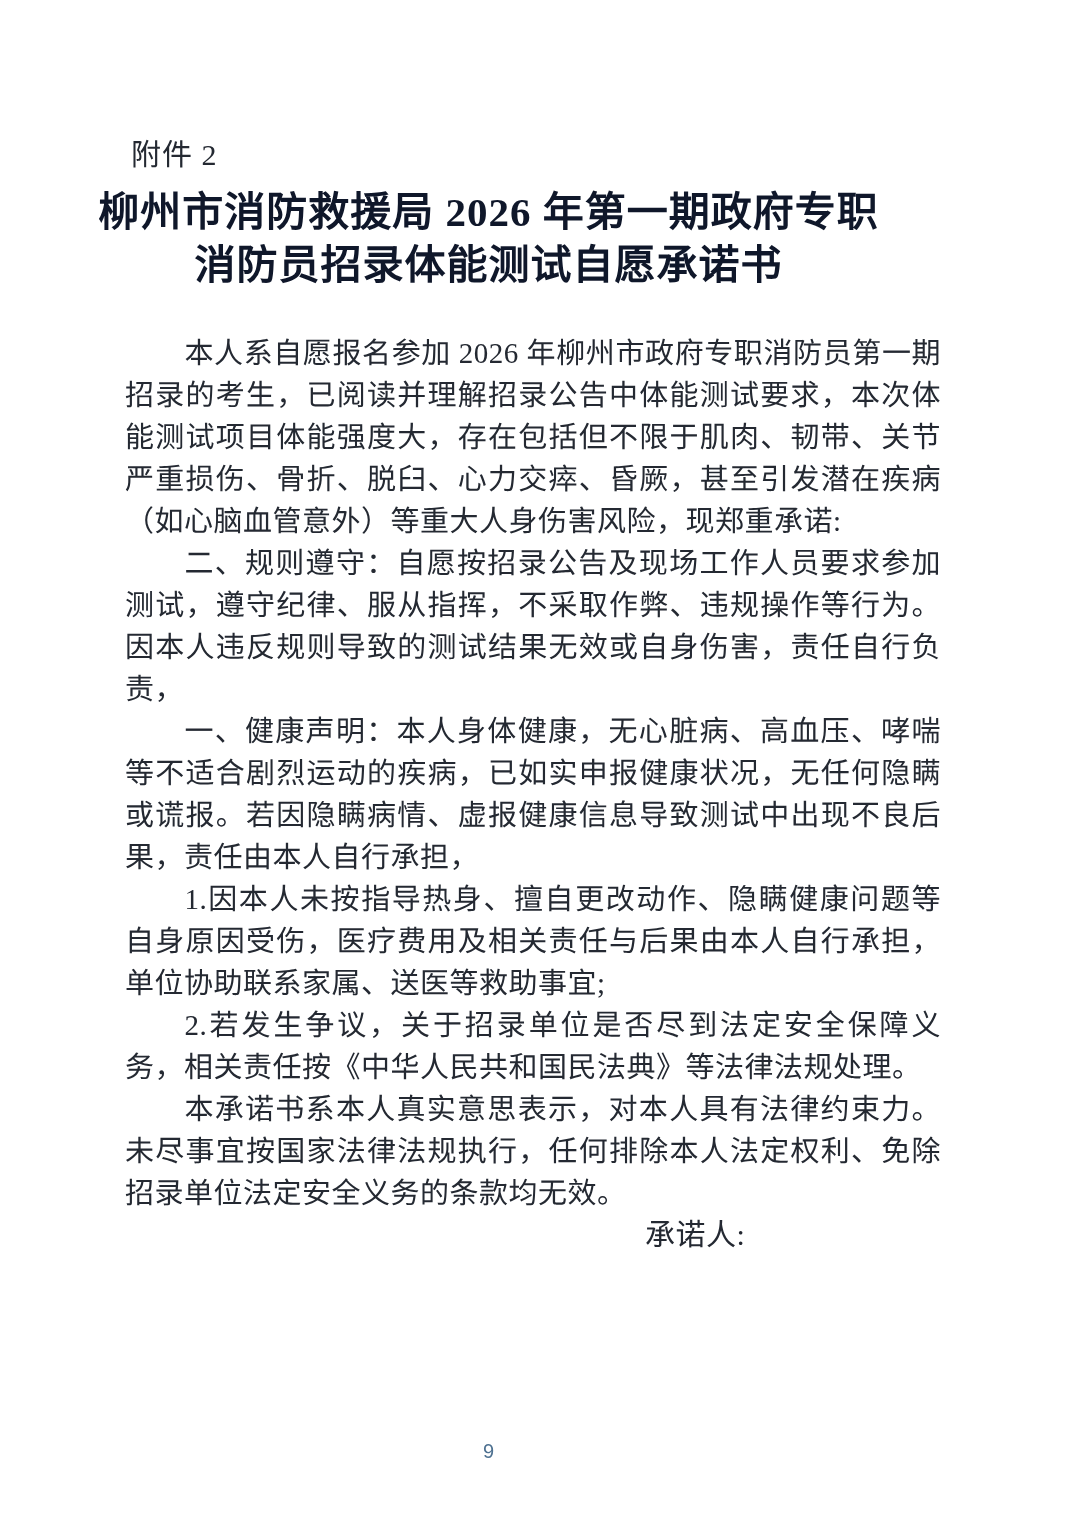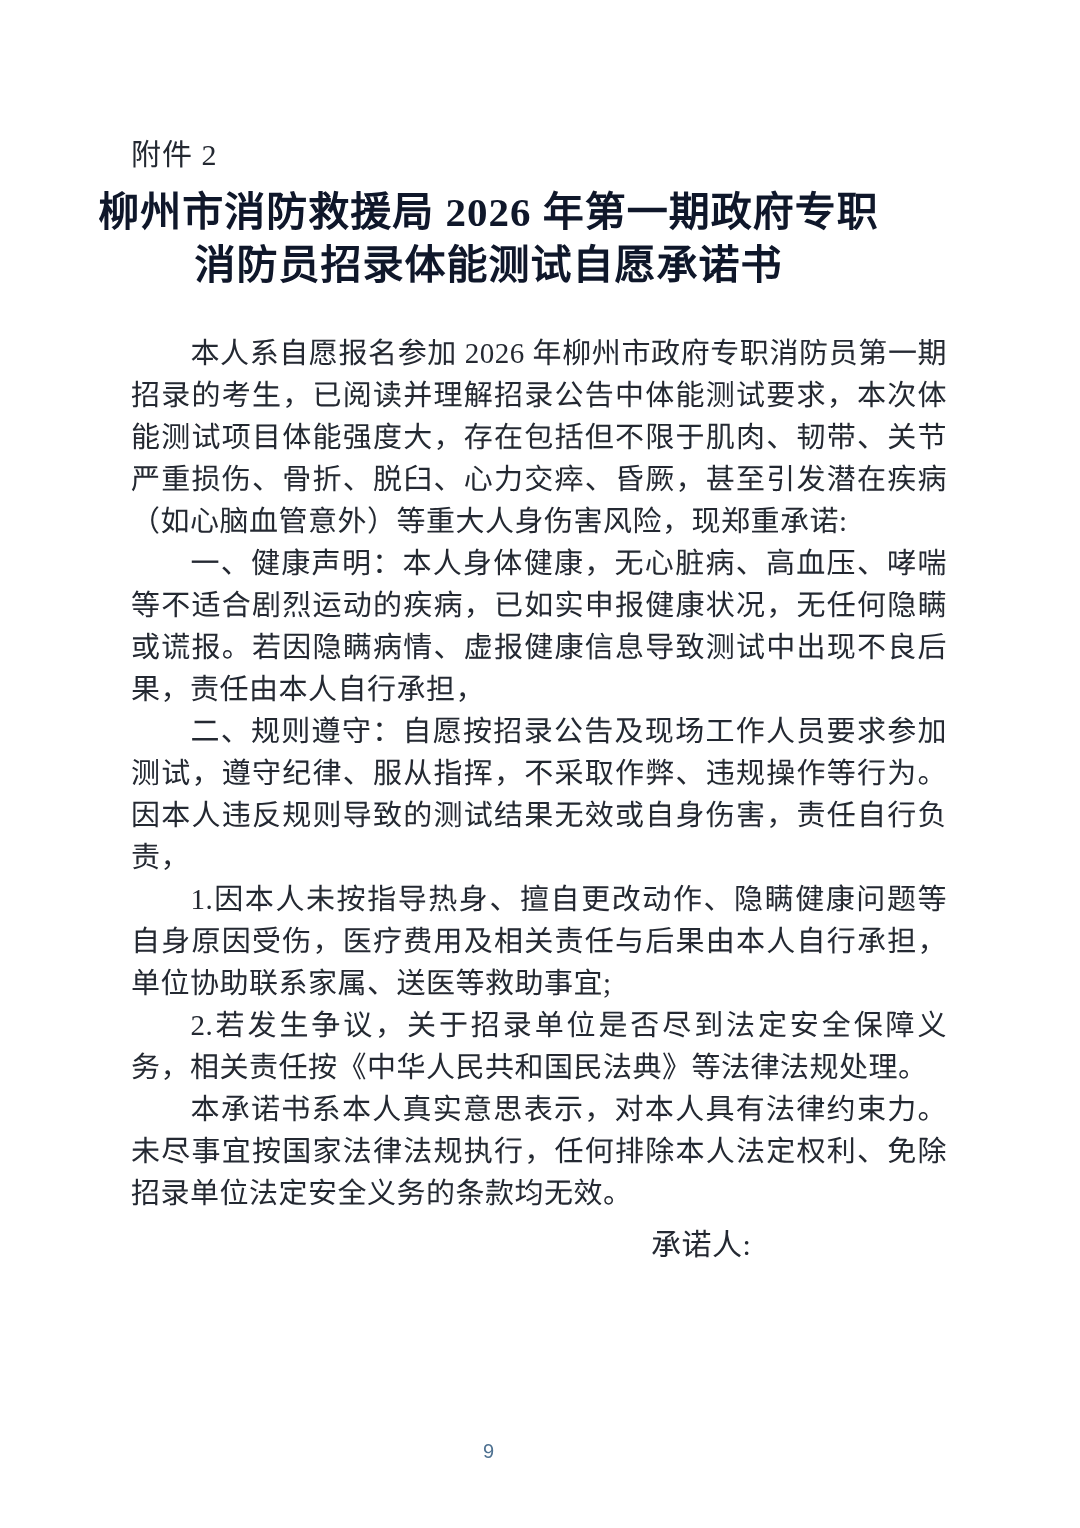--- a/index.html
+++ b/index.html
@@ -33,34 +33,33 @@
     margin: 0;
     text-align: center;
     font-weight: bold;
     font-size: 41px;
     line-height: 53px;
     color: #0f172a;
     letter-spacing: 1px;
   }
   .body-text {
     position: absolute;
-    left: 131px;
+    left: 125px;
     top: 332px;
     width: 816px;
     font-size: 29px;
     line-height: 42px;
     text-align: justify;
     letter-spacing: 0.5px;
   }
   .body-text p {
     margin: 0;
     text-indent: 2.05em;
   }
   .signature-block {
-    margin-top: 10px;
   }
   .sig-label {
     padding-left: 520px;
     font-size: 30px;
     line-height: 42px;
     text-indent: 0 !important;
   }
   .sig-date {
     padding-left: 506px;
     font-size: 30px;
@@ -86,22 +85,22 @@
 
   <div class="attachment-label">附件 2</div>
 
   <h1 class="doc-title">
     <div>柳州市消防救援局 2026 年第一期政府专职</div>
     <div>消防员招录体能测试自愿承诺书</div>
   </h1>
 
   <div class="body-text">
     <p>本人系自愿报名参加 2026 年柳州市政府专职消防员第一期招录的考生，已阅读并理解招录公告中体能测试要求，本次体能测试项目体能强度大，存在包括但不限于肌肉、韧带、关节严重损伤、骨折、脱臼、心力交瘁、昏厥，甚至引发潜在疾病（如心脑血管意外）等重大人身伤害风险，现郑重承诺:</p>
+    <p>二、规则遵守：自愿按招录公告及现场工作人员要求参加测试，遵守纪律、服从指挥，不采取作弊、违规操作等行为。因本人违反规则导致的测试结果无效或自身伤害，责任自行负责，</p>
     <p>一、健康声明：本人身体健康，无心脏病、高血压、哮喘等不适合剧烈运动的疾病，已如实申报健康状况，无任何隐瞒或谎报。若因隐瞒病情、虚报健康信息导致测试中出现不良后果，责任由本人自行承担，</p>
-    <p>二、规则遵守：自愿按招录公告及现场工作人员要求参加测试，遵守纪律、服从指挥，不采取作弊、违规操作等行为。因本人违反规则导致的测试结果无效或自身伤害，责任自行负责，</p>
     <p>1.因本人未按指导热身、擅自更改动作、隐瞒健康问题等自身原因受伤，医疗费用及相关责任与后果由本人自行承担，单位协助联系家属、送医等救助事宜;</p>
     <p>2.若发生争议，关于招录单位是否尽到法定安全保障义务，相关责任按《中华人民共和国民法典》等法律法规处理。</p>
     <p>本承诺书系本人真实意思表示，对本人具有法律约束力。未尽事宜按国家法律法规执行，任何排除本人法定权利、免除招录单位法定安全义务的条款均无效。</p>
 
     <div class="signature-block">
       <p class="sig-label">承诺人:</p>
     </div>
   </div>
 
   <div class="page-number">9</div>

